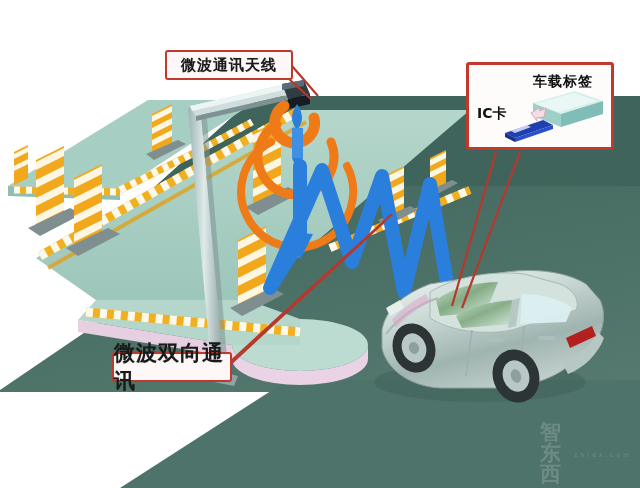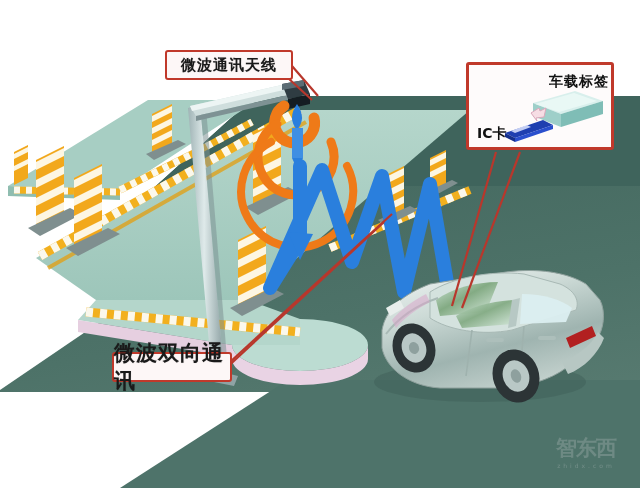--- a/index.html
+++ b/index.html
@@ -17,33 +17,33 @@
     text-shadow:0 0 1px rgba(0,0,0,.25);
   }
   #label-antenna{left:165px;top:50px;width:128px;height:30px;font-size:15px;}
   #label-duplex{left:112px;top:352px;width:120px;height:30px;font-size:21px;}
 
   #box-tag{
     position:absolute;left:466px;top:62px;width:148px;height:88px;
     background:#fefbfb;border:3px solid #c0392b;border-radius:3px;box-sizing:border-box;
   }
   #tag-title{
-    position:absolute;right:2px;top:8px;font-size:14px;font-weight:bold;
+    position:absolute;right:18px;top:8px;font-size:14px;font-weight:bold;
     color:#111;letter-spacing:1px;
   }
   #ic-title{
-    position:absolute;left:8px;top:60px;font-size:14px;font-weight:bold;
+    position:absolute;left:8px;top:40px;font-size:14px;font-weight:bold;
     color:#111;letter-spacing:0px;
   }
 
   
   #watermark{
     position:absolute;right:8px;bottom:6px;width:92px;height:58px;
     opacity:.30;color:#9aa3a3;
-    display:flex;flex-direction:column;align-items:center;justify-content:center;
+    display:flex;flex-direction:row;align-items:center;justify-content:center;
   }
   #wm-glyph{font-size:21px;font-weight:bold;letter-spacing:-1px;line-height:1;
             color:#b9c0c0;}
   #wm-sub{font-size:6px;letter-spacing:3px;color:#c4cbcb;margin-top:3px;}
 </style>
 </head>
 <body>
 
 <div id="stage">
 

